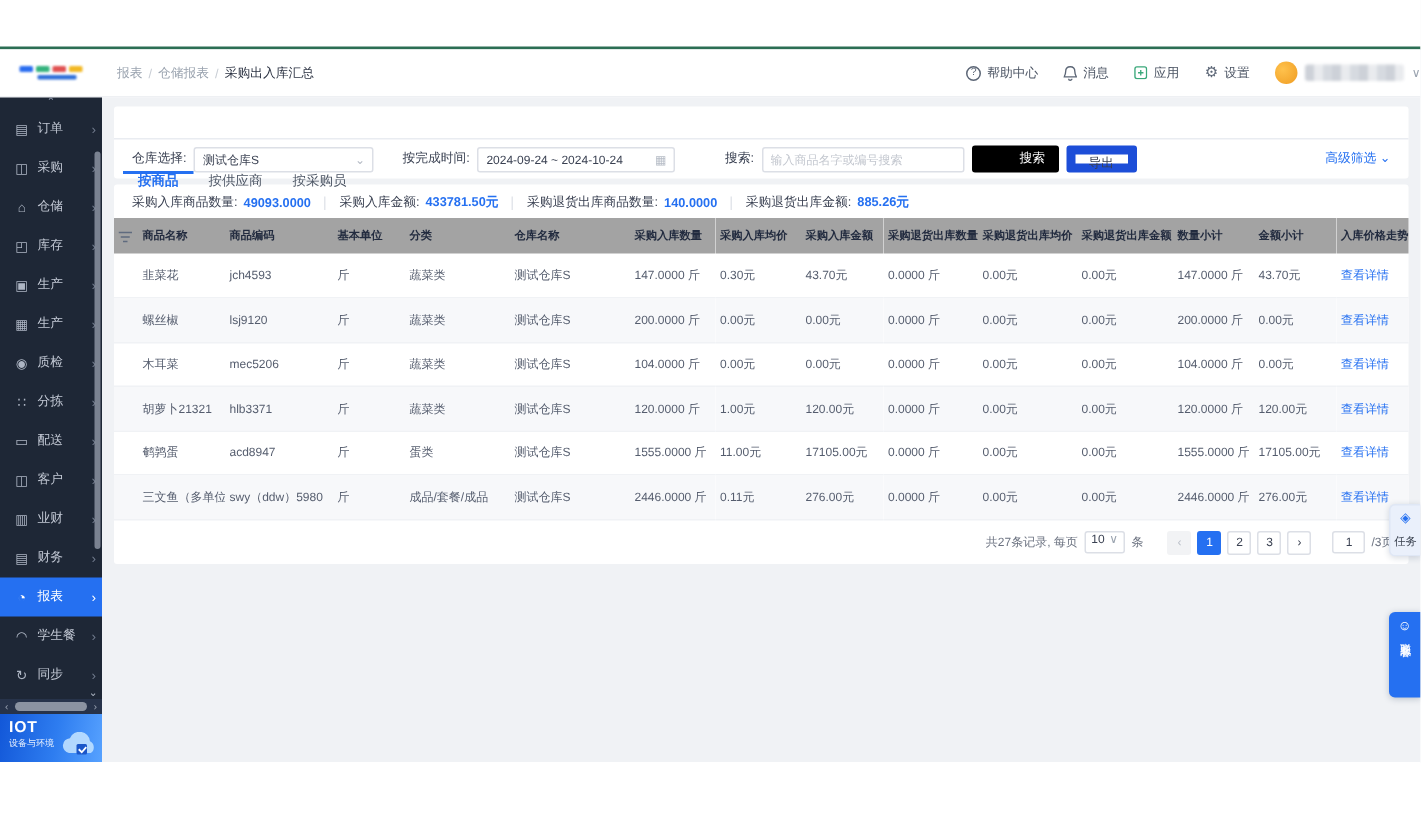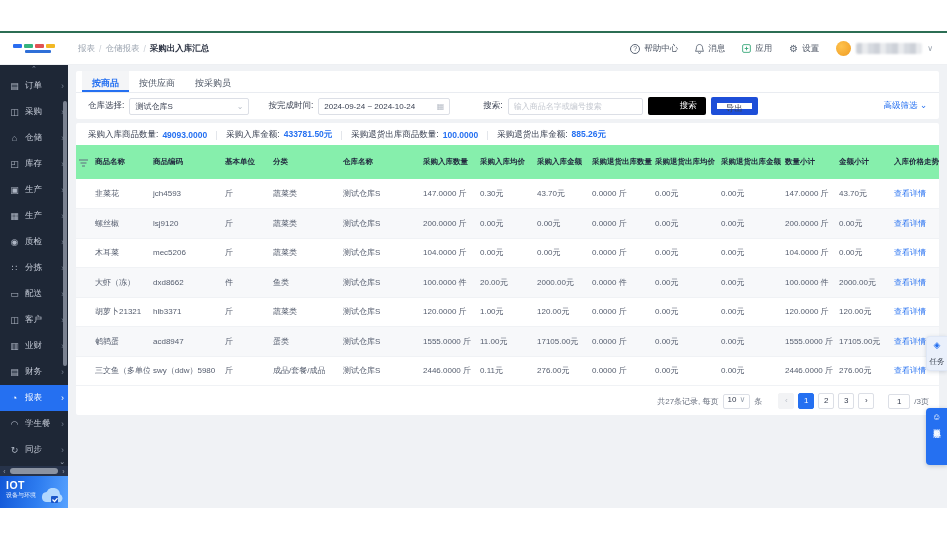--- a/index.html
+++ b/index.html
@@ -16,22 +16,22 @@
   
   .topbar { height:32px; background:#fff; display:flex; align-items:center; flex:none;
             border-bottom:1px solid #eef0f3; }
   .logo { width:68px; height:100%; display:flex; flex-direction:column; justify-content:center;
           align-items:center; gap:2px; filter:blur(.6px); }
   .logo-row { display:flex; gap:2px; }
   .logo-chip { width:9px; height:4px; border-radius:1px; }
   .logo-swoosh { width:26px; height:3px; border-radius:1px; background:#2f6fd8; margin-left:8px; }
   .breadcrumb { font-size:8.5px; color:#9aa3af; margin-left:10px; display:flex; align-items:center; }
   .breadcrumb .sep { margin:0 4px; color:#c8cdd4; }
-  .breadcrumb .current { color:#2b3242; font-weight:bold; }
-  .topbar-right { margin-left:auto; display:flex; align-items:center; gap:17px; padding-right:14px; }
+  .breadcrumb .current { color:#2b3242; font-weight:normal; }
+  .topbar-right { margin-left:auto; display:flex; align-items:center; gap:17px; }
   .top-action { display:flex; align-items:center; gap:4px; font-size:8.5px; color:#4c5564; cursor:pointer; }
   .icon-help { width:10px; height:10px; border:1px solid #5c6676; border-radius:50%;
                font-size:7px; line-height:8px; text-align:center; color:#5c6676; }
   .icon-gear { font-size:10px; color:#5c6676; line-height:10px; }
   .user { display:flex; align-items:center; gap:5px; }
   .avatar { width:15px; height:15px; border-radius:50%; background:radial-gradient(circle at 35% 35%,#ffc24d,#ef9c22); }
   .name-blur { width:66px; height:11px; border-radius:2px; filter:blur(1.2px);
     background:repeating-linear-gradient(90deg,#cdd1d8 0 6px,#e9ebee 6px 12px,#d6dae0 12px 18px); }
   .caret { font-size:8px; color:#9aa3af; }
 
@@ -59,22 +59,22 @@
   .iot-title { font-size:10.5px; font-weight:bold; letter-spacing:.5px; }
   .iot-sub { font-size:6px; opacity:.9; }
   .iot-cloud { position:absolute; right:2px; bottom:2px; }
 
   
   .main { flex:1; min-width:0; padding:6px 8px 0 8px; overflow:hidden; }
   .card { background:#fff; border-radius:2px; }
 
   
   .tabs { display:flex; align-items:stretch; height:22px; border-bottom:1px solid #e9ecf1; padding:0 6px; }
-  .tab { display:flex; align-items:flex-end; padding:0 10px; font-size:9px; color:#4c5564; cursor:pointer;
-         border-bottom:2px solid transparent; }
+  .tab { display:flex; align-items:flex-start; padding:0 10px; font-size:9px; color:#4c5564; cursor:pointer;
+         border-bottom:2px solid transparent;margin-top:43px; }
   .tab.active { color:#2570f1; font-weight:bold; border-bottom-color:#2570f1; background:#f4f5f7; }
 
   
   .filters { height:26px; display:flex; align-items:center; padding:0 12px; gap:5px; }
   .f-label { font-size:8.5px; color:#3a4152; white-space:nowrap; }
   .f-box { height:17px; border:1px solid #dcdfe6; border-radius:2px; background:#fff;
            display:flex; align-items:center; font-size:8px; color:#3a4152; padding:0 5px; }
   .f-select { width:120px; justify-content:space-between; cursor:pointer; }
   .f-box .f-icon { color:#b6bcc6; font-size:8px; margin-left:5px; }
   .f-date { width:132px; justify-content:space-between; cursor:pointer; }
@@ -90,22 +90,22 @@
   .gap { height:4px; }
 
   
   .summary { display:flex; align-items:center; padding:6px 12px 4px 12px; font-size:8.5px; color:#3a4152; }
   .sum-item { display:flex; align-items:center; }
   .sum-item + .sum-item::before { content:""; border-left:1px solid #e3e6eb; height:9px; margin:0 9px; }
   .sum-val { color:#2570f1; font-weight:bold; margin-left:4px; }
 
   
   table { width:100%; border-collapse:collapse; table-layout:fixed; }
-  thead th { background:#86efac; color:#222b3f; font-size:7.5px; font-weight:bold; text-align:left;
-             height:34px; padding:0 3px; white-space:nowrap; overflow:hidden; }
+  thead th { background:#a3a3a3; color:#222b3f; font-size:7.5px; font-weight:bold; text-align:left;
+             height:24px; padding:0 3px; white-space:nowrap; overflow:hidden; }
   tbody td { font-size:8px; color:#555d6e; height:29.5px; padding:0 3px; white-space:nowrap; overflow:hidden;
              border-bottom:1px solid #f0f2f5; }
   tbody tr:nth-child(even) { background:#f7f8fa; }
   td.link, .link { color:#2570f1; cursor:pointer; }
   .th-filter-icon { display:inline-block; vertical-align:middle; }
 
   
   .pagination { display:flex; justify-content:flex-end; align-items:center; gap:4px;
                 padding:7px 10px 6px 10px; font-size:8px; color:#6b7280; }
   .pg-box { height:15px; border:1px solid #dcdfe6; border-radius:2px; background:#fff;
@@ -348,21 +348,21 @@
               <span class="sum-val">49093.0000</span>
             </span>
 
             <span class="sum-item">
               <span>采购入库金额:</span>
               <span class="sum-val">433781.50元</span>
             </span>
 
             <span class="sum-item">
               <span>采购退货出库商品数量:</span>
-              <span class="sum-val">100.0000</span>
+              <span class="sum-val">140.0000</span>
             </span>
 
             <span class="sum-item">
               <span>采购退货出库金额:</span>
               <span class="sum-val">885.26元</span>
             </span>
           </div>
 
         <table>
           <colgroup>
@@ -457,37 +457,20 @@
                 <td>0.00元</td>
                 <td>0.0000 斤</td>
                 <td>0.00元</td>
                 <td>0.00元</td>
                 <td>104.0000 斤</td>
                 <td>0.00元</td>
                 <td class="link">查看详情</td>
               </tr>
 
 
-              <tr>
-                <td></td>
-                <td>大虾（冻）</td>
-                <td>dxd8662</td>
-                <td>件</td>
-                <td>鱼类</td>
-                <td>测试仓库S</td>
-                <td>100.0000 件</td>
-                <td>20.00元</td>
-                <td>2000.00元</td>
-                <td>0.0000 件</td>
-                <td>0.00元</td>
-                <td>0.00元</td>
-                <td>100.0000 件</td>
-                <td>2000.00元</td>
-                <td class="link">查看详情</td>
-              </tr>
 
               <tr>
                 <td></td>
                 <td>胡萝卜21321</td>
                 <td>hlb3371</td>
                 <td>斤</td>
                 <td>蔬菜类</td>
                 <td>测试仓库S</td>
                 <td>120.0000 斤</td>
                 <td>1.00元</td>

